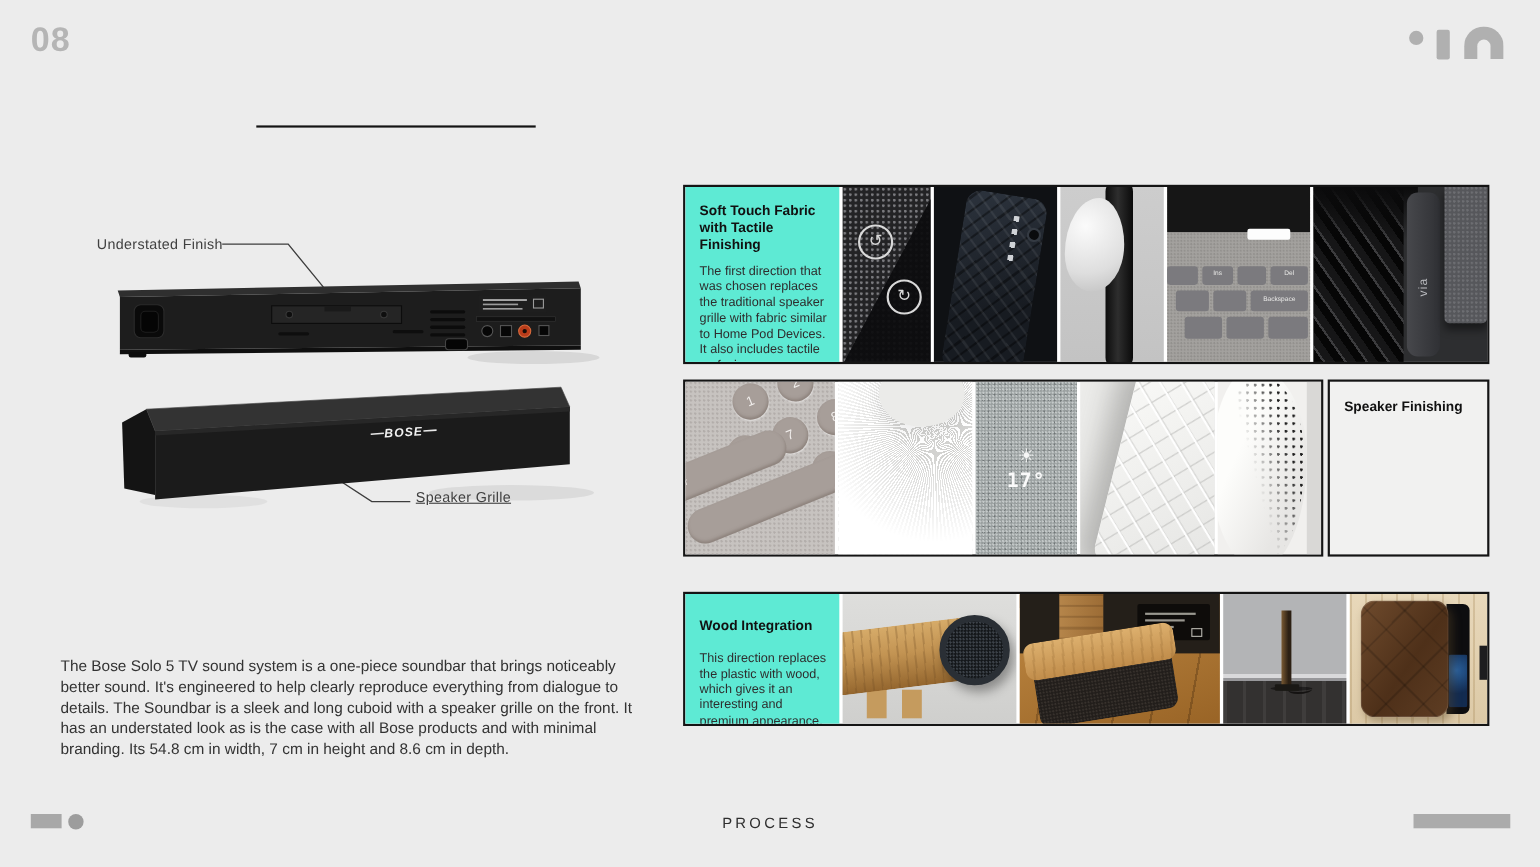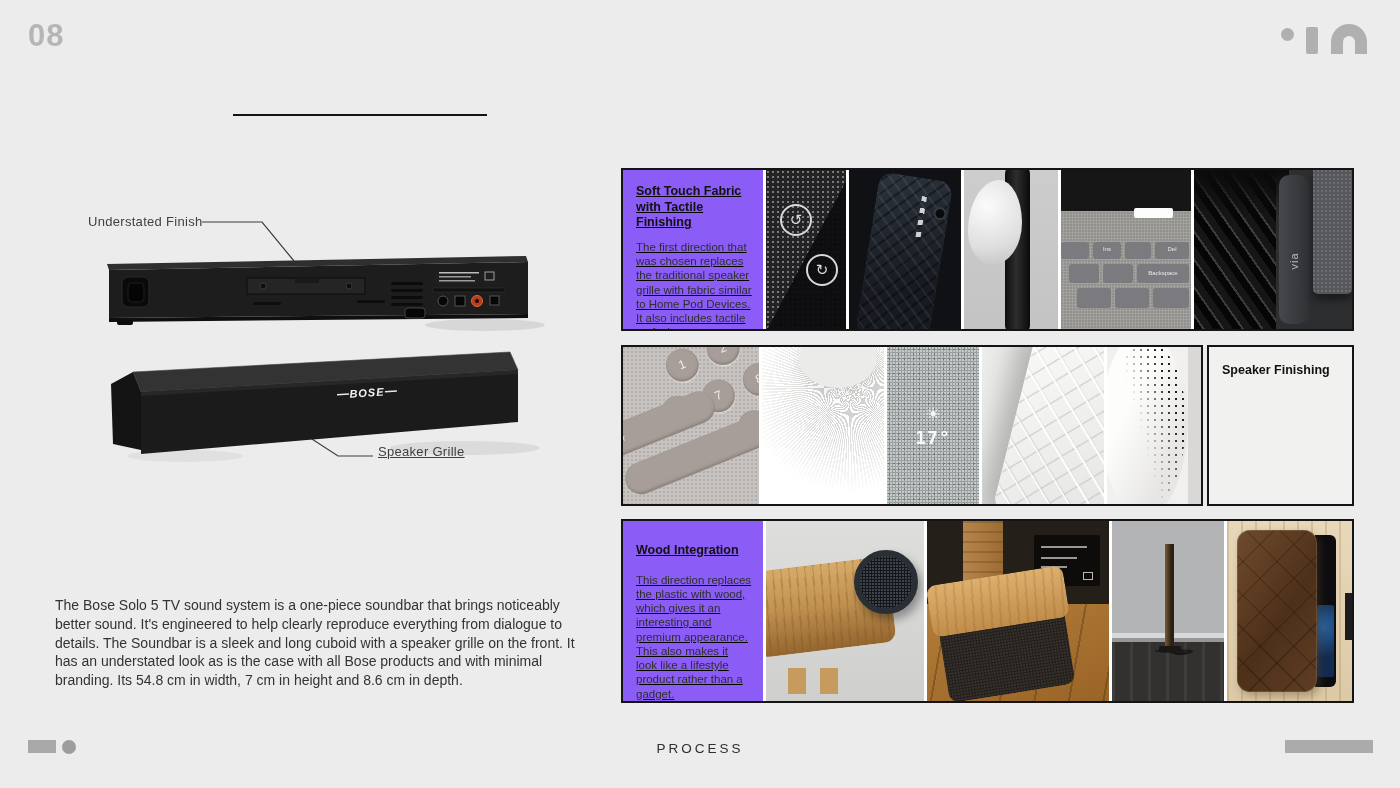--- a/index.html
+++ b/index.html
@@ -23,24 +23,24 @@
   .label-top { left:38px; top:22px; }
   .label-bottom { left:328px; top:252px;text-decoration:underline; }
 
   .section-title { position:absolute; left:55px; top:552px; font-size:27px; font-weight:300; letter-spacing:1px; color:#161616; }
   .section-body  { position:absolute; left:55px; top:596px; width:540px; font-size:14px; line-height:1.34; color:#333; }
 
   
   .rows { position:absolute; left:621px; top:168px; width:733px; }
   .strip { background:#fff; border:2px solid #141414; display:flex; gap:3px; overflow:hidden; }
   .row1 { position:absolute; top:0;   left:0; width:733px; height:163px; }
-  .row3 { position:absolute; top:351px; left:0; width:733px; height:184px; }
+  .row3 { position:absolute; top:370px; left:0; width:733px; height:122px; }
   .row2wrap { position:absolute; top:177px; left:0; width:733px; height:161px; display:flex; gap:4px; }
   .row2strip { width:582px; height:161px; }
-  .textbox { background:#8b5cf6; padding:14px 11px 10px 13px; flex:0 0 140px;text-decoration:underline; }
+  .textbox { background:#5eead4; padding:14px 11px 10px 13px; flex:0 0 140px; }
   .textbox2 { width:147px; height:161px; background:#f1f1f0; border:2px solid #141414; padding:16px 11px 10px 13px; }
   .mb-title { font-size:12.5px; font-weight:bold; color:#111; line-height:1.25; margin-bottom:9px; }
   .mb-body  { font-size:11.5px; color:#2e2e2e; line-height:1.24; }
 
   .tile { position:relative; height:100%; overflow:hidden; flex:0 0 auto; }
 
   
   .t-fabricdark { width:80px; background-image:
       linear-gradient(118deg, rgba(0,0,0,0) 52%, rgba(12,12,14,.94) 52.5%),
       radial-gradient(circle at 2px 2px, #7c7c80 1px, rgba(0,0,0,0) 1.4px);

